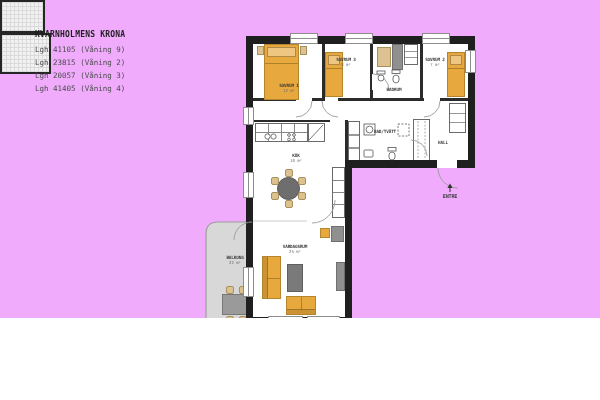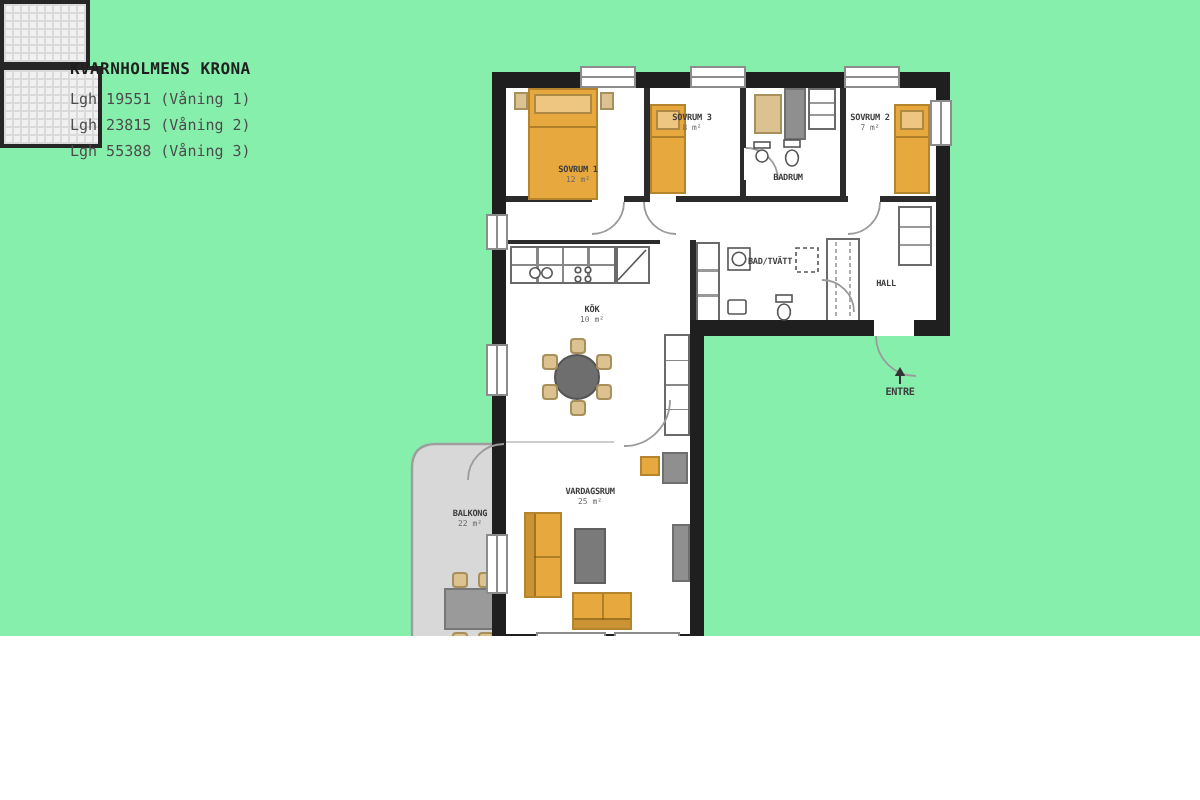--- a/index.html
+++ b/index.html
@@ -1,16 +1,16 @@
 <!DOCTYPE html>
 <html><head>
 <meta charset="utf-8">
 <style>
   html,body{margin:0;padding:0;background:#fff;}
-  #canvas{position:relative;width:600px;height:318px;background:#86efac;overflow:hidden;
+  #canvas{position:relative;width:600px;height:318px;background:#f0abfc;overflow:hidden;
           font-family:"DejaVu Sans Mono","Liberation Mono",monospace;}
   .abs{position:absolute;}
   
   .w{position:absolute;background:#1F1F1F;}
   .p{position:absolute;background:#2b2b2b;}
   
   .win{position:absolute;background:#fff;border:1px solid #8c8c8c;box-sizing:border-box;}
   .win.h{background-image:linear-gradient(to bottom,transparent 44%,#8c8c8c 44%,#8c8c8c 56%,transparent 56%);}
   .win.v{background-image:linear-gradient(to right,transparent 44%,#8c8c8c 44%,#8c8c8c 56%,transparent 56%);}
   
@@ -47,23 +47,24 @@
   .z1{z-index:1}.z2{z-index:2}.z3{z-index:3}.z4{z-index:4}.z5{z-index:5}
   svg.layer{position:absolute;left:0;top:0;pointer-events:none;}
 </style>
 </head>
 <body>
 
 <div id="canvas">
 
   <div id="titleblock">
     <div class="t">KVARNHOLMENS KRONA</div>
-    <div class="a">Lgh 19551 (Våning 1)</div>
+    <div class="a">Lgh 41105 (Våning 9)</div>
     <div class="a">Lgh 23815 (Våning 2)</div>
-    <div class="a">Lgh 55388 (Våning 3)</div>
+    <div class="a">Lgh 20057 (Våning 3)</div>
+    <div class="a">Lgh 41405 (Våning 4)</div>
   </div>
 
   <svg class="layer" width="600" height="400" viewBox="0 0 600 400">
     <path d="M253,222 H218 Q206,222 206,234 V349 Q206,361 218,361 H340 Q352,361 352,349 V325 H253 Z" fill="#D8D8D8" stroke="#9E9E9E" stroke-width="1.2"></path>
   </svg>
 
   <div class="abs z1" style="left:246px;top:36px;width:229px;height:132px;background:#fff;"></div>
   <div class="abs z1" style="left:246px;top:36px;width:106px;height:289px;background:#fff;"></div>
 
   <div class="w z3" style="left:246px;top:36px;width:44px;height:8px"></div>

